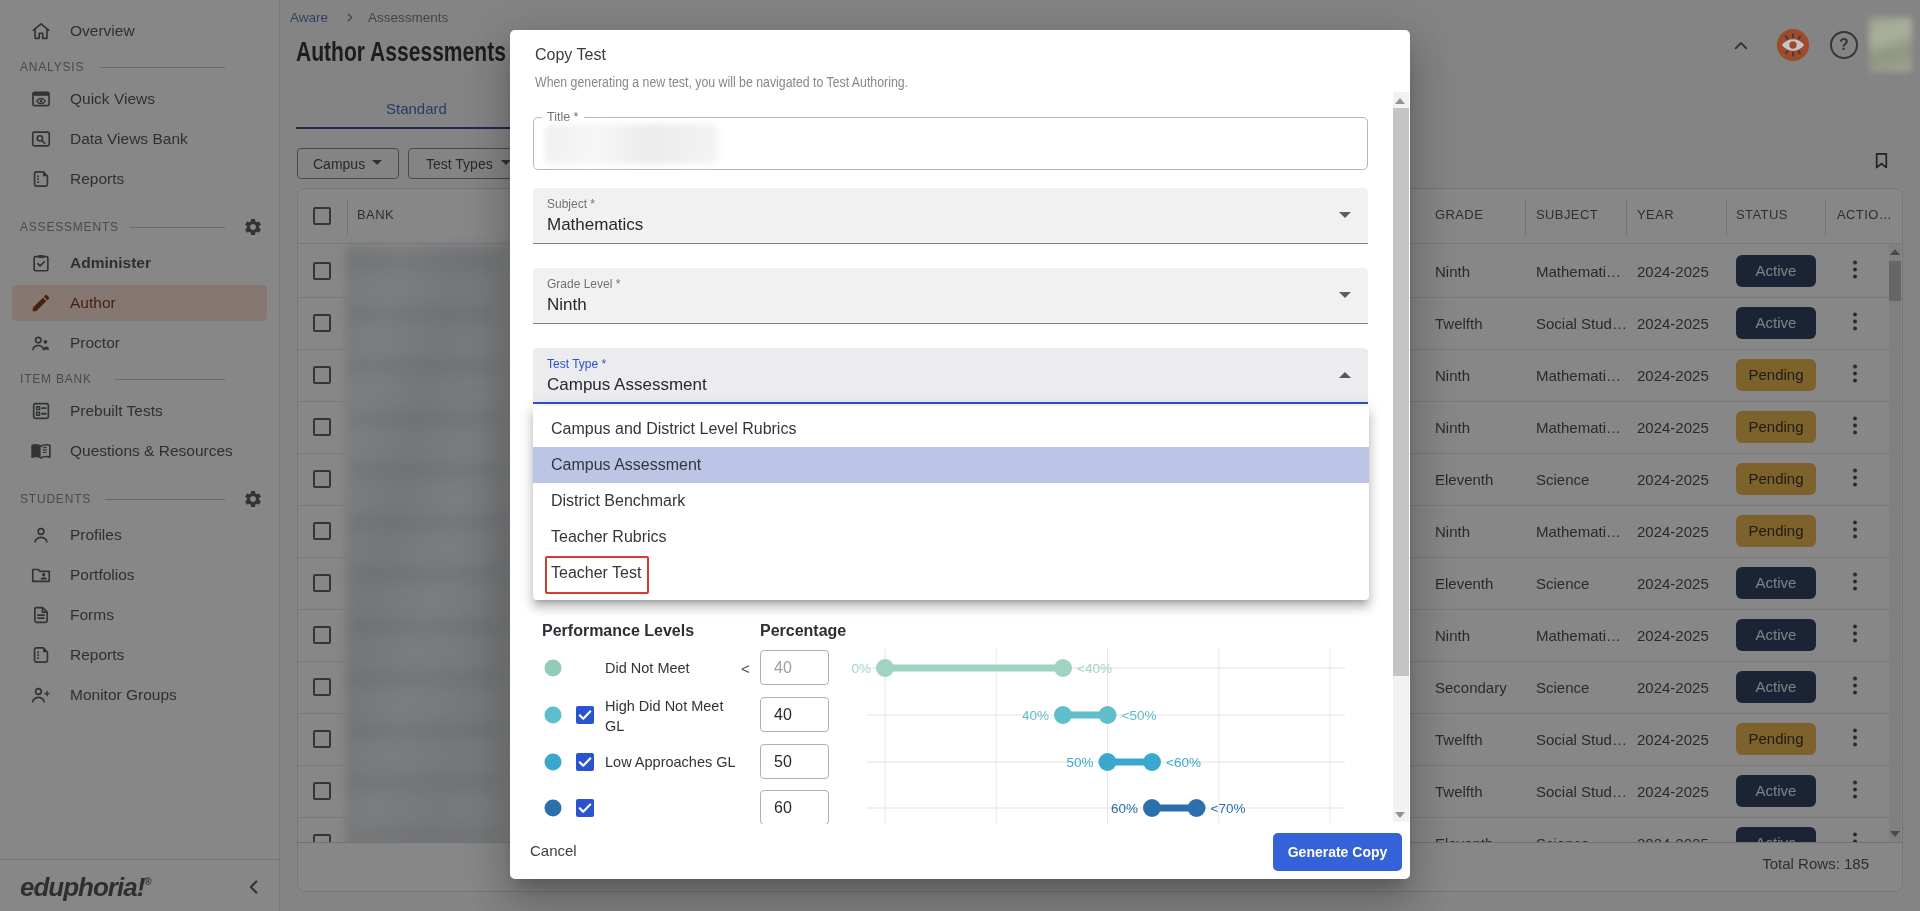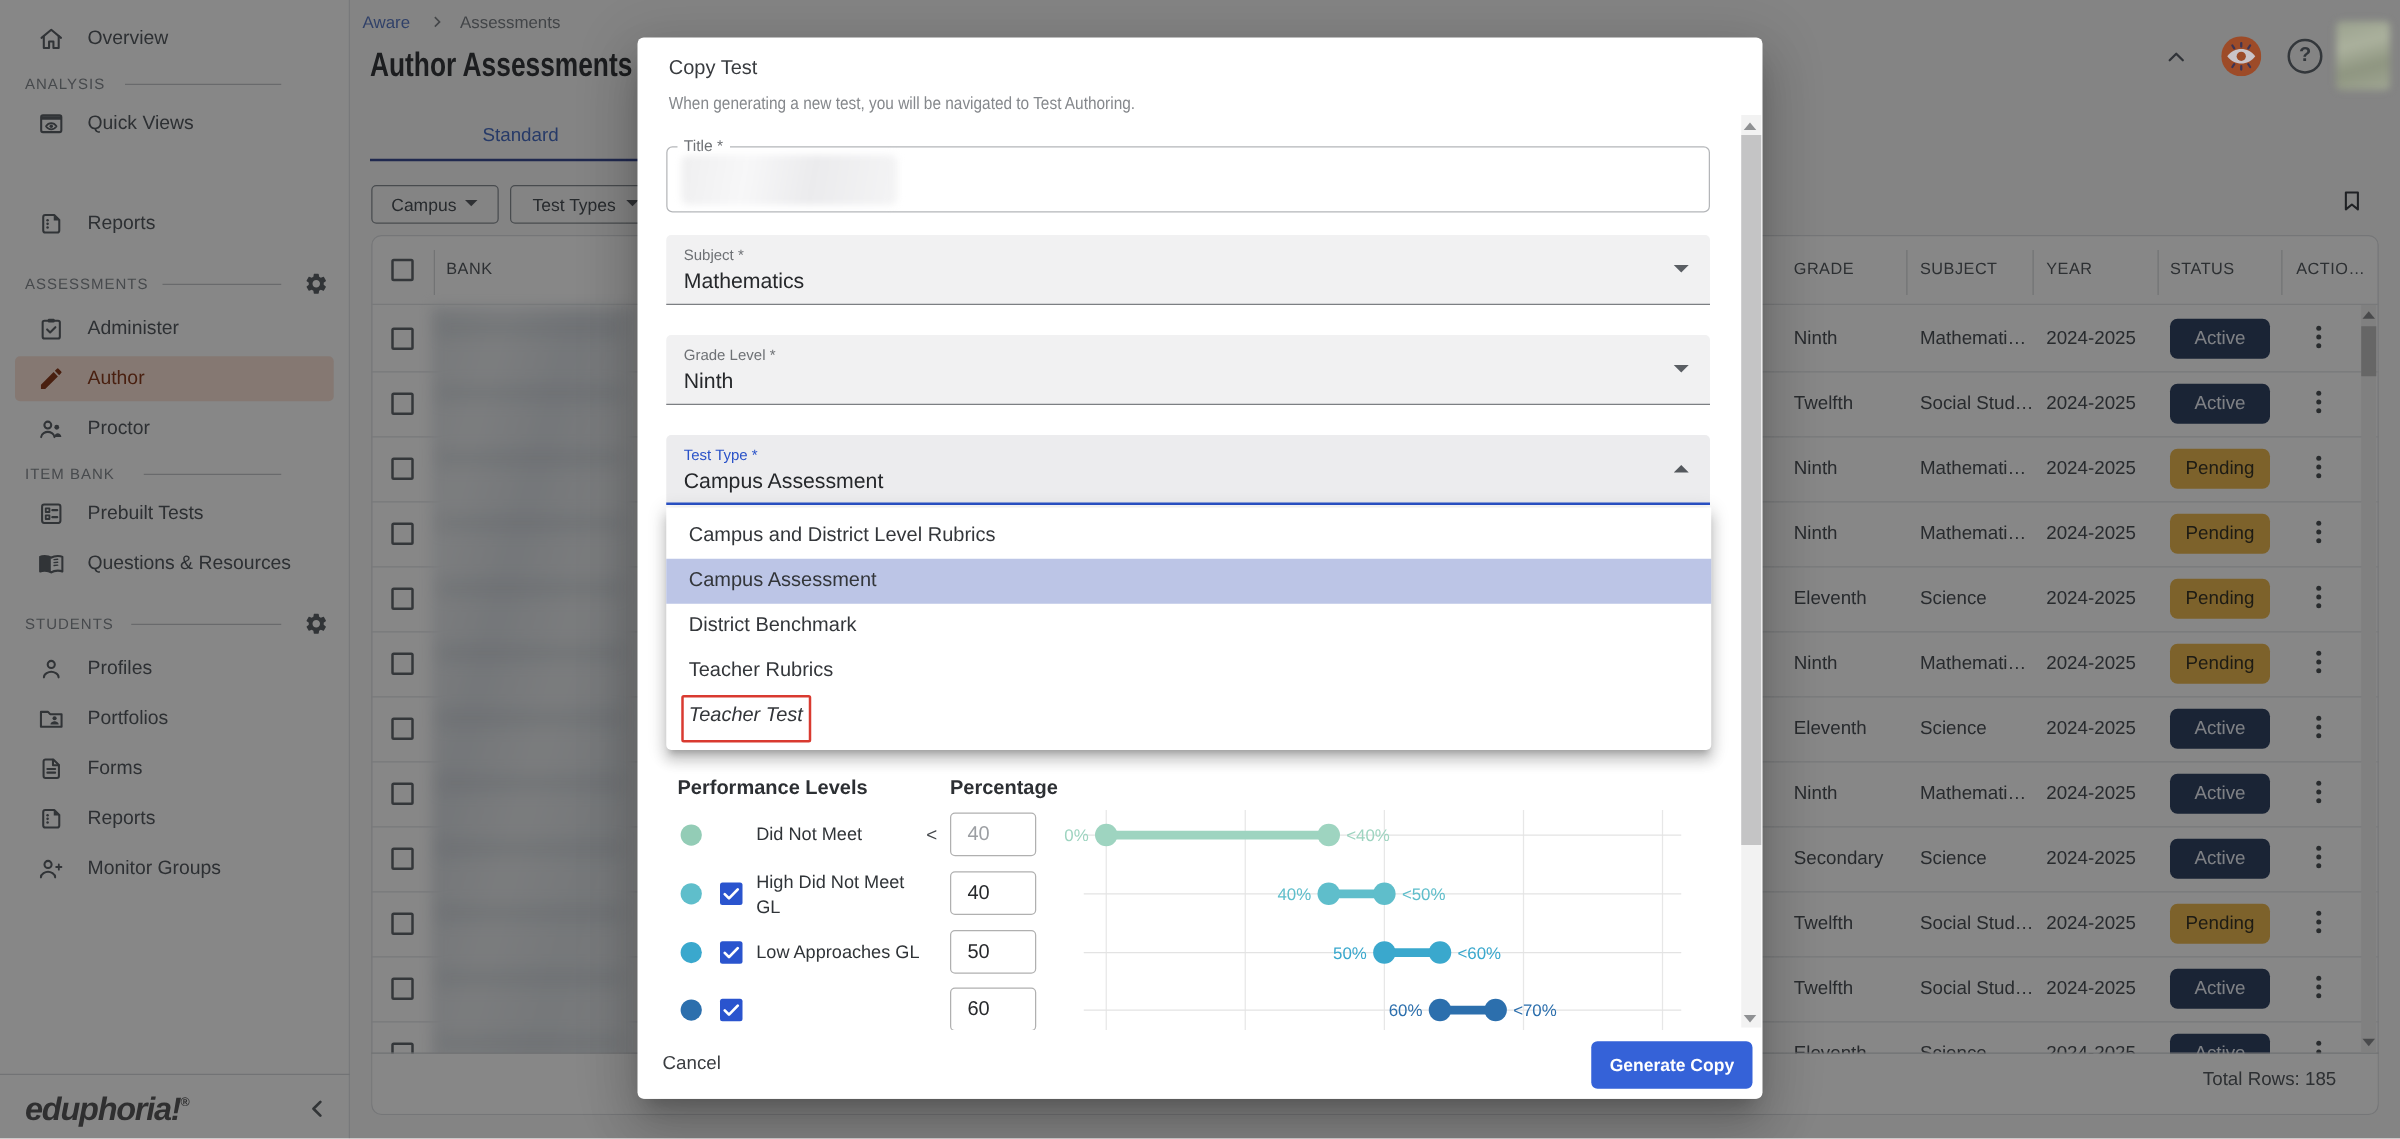--- a/index.html
+++ b/index.html
@@ -51,40 +51,50 @@
       <span class="ic" style="">
         <svg viewBox="0 0 24 24" width="22" height="22" fill="none" stroke="currentColor" stroke-width="1.8" stroke-linecap="round" stroke-linejoin="round">
           <rect x="3.2" y="4.7" width="17.6" height="14.6" rx="1.6"></rect>
           <path d="M3.4 5.5h17.2v3H3.4z" fill="currentColor" stroke="none"></path>
           <path d="M7.4 14.2c1.2-1.8 2.9-2.7 4.6-2.7s3.4.9 4.6 2.7c-1.2 1.8-2.9 2.7-4.6 2.7s-3.4-.9-4.6-2.7z" stroke-width="1.5"></path>
           <circle cx="12" cy="14.2" r="1.5" fill="currentColor" stroke="none"></circle>
         </svg>
       </span>
       <span class="lb" style="">Quick Views</span>
     </div>
+<div class="nav-item" style="top:119px;">
+      <span class="ic" style="">
+        <svg viewBox="0 0 24 24" width="22" height="22" fill="none" stroke="currentColor" stroke-width="1.8" stroke-linecap="round" stroke-linejoin="round">
+          <rect x="3" y="4.5" width="18" height="15" rx="1.8"></rect>
+          <circle cx="10.8" cy="11.3" r="2.9"></circle>
+          <path d="m13 13.5 3.2 3.2"></path>
+        </svg>
+      </span>
+      <span class="lb" style="">Data Views Bank</span>
+    </div>
 <div class="nav-item" style="top:159px;">
       <span class="ic" style="">
         <svg viewBox="0 0 24 24" width="22" height="22" fill="none" stroke="currentColor" stroke-width="1.8" stroke-linecap="round" stroke-linejoin="round">
           <path d="M14.6 4.3H6.8c-1 0-1.8.8-1.8 1.8v11.8c0 1 .8 1.8 1.8 1.8h10.4c1 0 1.8-.8 1.8-1.8V8.7z"></path>
           <path d="M14.2 4.5v4.6h4.6z" fill="currentColor" stroke="none"></path>
           <circle cx="8.8" cy="9" r="1.1" fill="currentColor" stroke="none"></circle>
           <circle cx="8.8" cy="12.1" r="1.1" fill="currentColor" stroke="none"></circle>
           <circle cx="8.8" cy="15.2" r="1.1" fill="currentColor" stroke="none"></circle>
         </svg>
       </span>
       <span class="lb" style="">Reports</span>
     </div>
 <div class="sec-h" style="top:220px;">ASSESSMENTS</div>
 <div class="sec-line" style="left:130px;top:227px;width:95px;"></div>
 <div class="abs" style="left:243px;top:217px;color:#5d6268;">
       <svg viewBox="0 0 24 24" width="20" height="20" fill="currentColor">
         <path d="M19.14 12.94c.04-.3.06-.61.06-.94 0-.32-.02-.64-.07-.94l2.03-1.58a.49.49 0 0 0 .12-.61l-1.92-3.32a.488.488 0 0 0-.59-.22l-2.39.96c-.5-.38-1.03-.7-1.62-.94l-.36-2.54a.484.484 0 0 0-.48-.41h-3.84c-.24 0-.43.17-.47.41l-.36 2.54c-.59.24-1.13.57-1.62.94l-2.39-.96c-.22-.08-.47 0-.59.22L2.74 8.87c-.12.21-.08.47.12.61l2.03 1.58c-.05.3-.09.63-.09.94s.02.64.07.94l-2.03 1.58a.49.49 0 0 0-.12.61l1.92 3.32c.12.22.37.29.59.22l2.39-.96c.5.38 1.03.7 1.62.94l.36 2.54c.05.24.24.41.48.41h3.84c.24 0 .44-.17.47-.41l.36-2.54c.59-.24 1.13-.56 1.62-.94l2.39.96c.22.08.47 0 .59-.22l1.92-3.32c.12-.22.07-.47-.12-.61l-2.01-1.58zM12 15.6c-1.98 0-3.6-1.62-3.6-3.6s1.62-3.6 3.6-3.6 3.6 1.62 3.6 3.6-1.62 3.6-3.6 3.6z"></path>
       </svg>
     </div>
-<div class="nav-item" style="top:243px;">
+<div class="nav-item" style="top:243px;font-weight:bold;">
       <span class="ic" style="">
         <svg viewBox="0 0 24 24" width="22" height="22" fill="none" stroke="currentColor" stroke-width="1.8" stroke-linecap="round" stroke-linejoin="round">
           <rect x="4.5" y="5" width="15" height="15.5" rx="1.6"></rect>
           <rect x="9" y="3.2" width="6" height="3.4" rx="1" fill="currentColor" stroke="none"></rect>
           <path d="m8.4 12.6 2.6 2.6 4.6-4.6"></path>
         </svg>
       </span>
       <span class="lb" style="">Administer</span>
     </div>
 <div class="abs" style="left:12px;top:285px;width:255px;height:36px;background:#fbe3d8;border-radius:4px;"></div>
@@ -398,21 +408,21 @@
 <div class="ffield" style="top:348px;height:56px;z-index:21;background:#ececee;"></div>
 <div class="abs" style="left:533px;top:402px;width:835px;height:2px;background:#2a52c8;z-index:21;"></div>
 <div class="abs" style="left:547px;top:357px;font-size:12px;color:#2a52c8;z-index:21;">Test Type *</div>
 <div class="abs" style="left:547px;top:375px;font-size:17px;color:#26282b;z-index:21;">Campus Assessment</div>
 <div class="caret up" style="left:1339px;top:372px;z-index:21;"></div>
 <div class="abs" style="left:533px;top:406px;width:836px;height:194px;background:#fff;border-radius:0 0 4px 4px;box-shadow:0 5px 5px -3px rgba(0,0,0,.2),0 8px 10px 1px rgba(0,0,0,.14),0 3px 14px 2px rgba(0,0,0,.12);z-index:21;">
 <div class="opt" style="top:5px;">Campus and District Level Rubrics</div>
 <div class="opt" style="top:41px;background:#bcc5e6;">Campus Assessment</div>
 <div class="opt" style="top:77px;">District Benchmark</div>
 <div class="opt" style="top:113px;">Teacher Rubrics</div>
-<div class="opt" style="top:149px;font-style:italic;">Teacher Test</div>
+<div class="opt" style="top:149px;">Teacher Test</div>
 </div>
 <div class="abs" style="left:545px;top:556px;width:104px;height:38px;border:2px solid #d93a30;border-radius:2px;z-index:21;"></div>
 <div class="abs" style="left:542px;top:622px;font-size:16px;font-weight:bold;color:#2c2f33;z-index:21;">Performance Levels</div>
 <div class="abs" style="left:760px;top:622px;font-size:16px;font-weight:bold;color:#2c2f33;z-index:21;">Percentage</div>
 <div class="plrow-dot" style="left:553px;top:668px;background:#93ccb6;z-index:21;"></div>
 <div class="pltext" style="top:668px;transform:translateY(-50%);z-index:21;">Did Not Meet</div>
 <div class="plinput" style="top:650px;color:#9c9fa3;z-index:21;">40</div>
 <div class="plrow-dot" style="left:553px;top:715px;background:#5fbecb;z-index:21;"></div>
 <div class="plcheck" style="left:576px;top:715px;z-index:21;">
       <svg viewBox="0 0 18 18" width="18" height="18" fill="none" stroke="#fff" stroke-width="2.2" stroke-linecap="round" stroke-linejoin="round">

